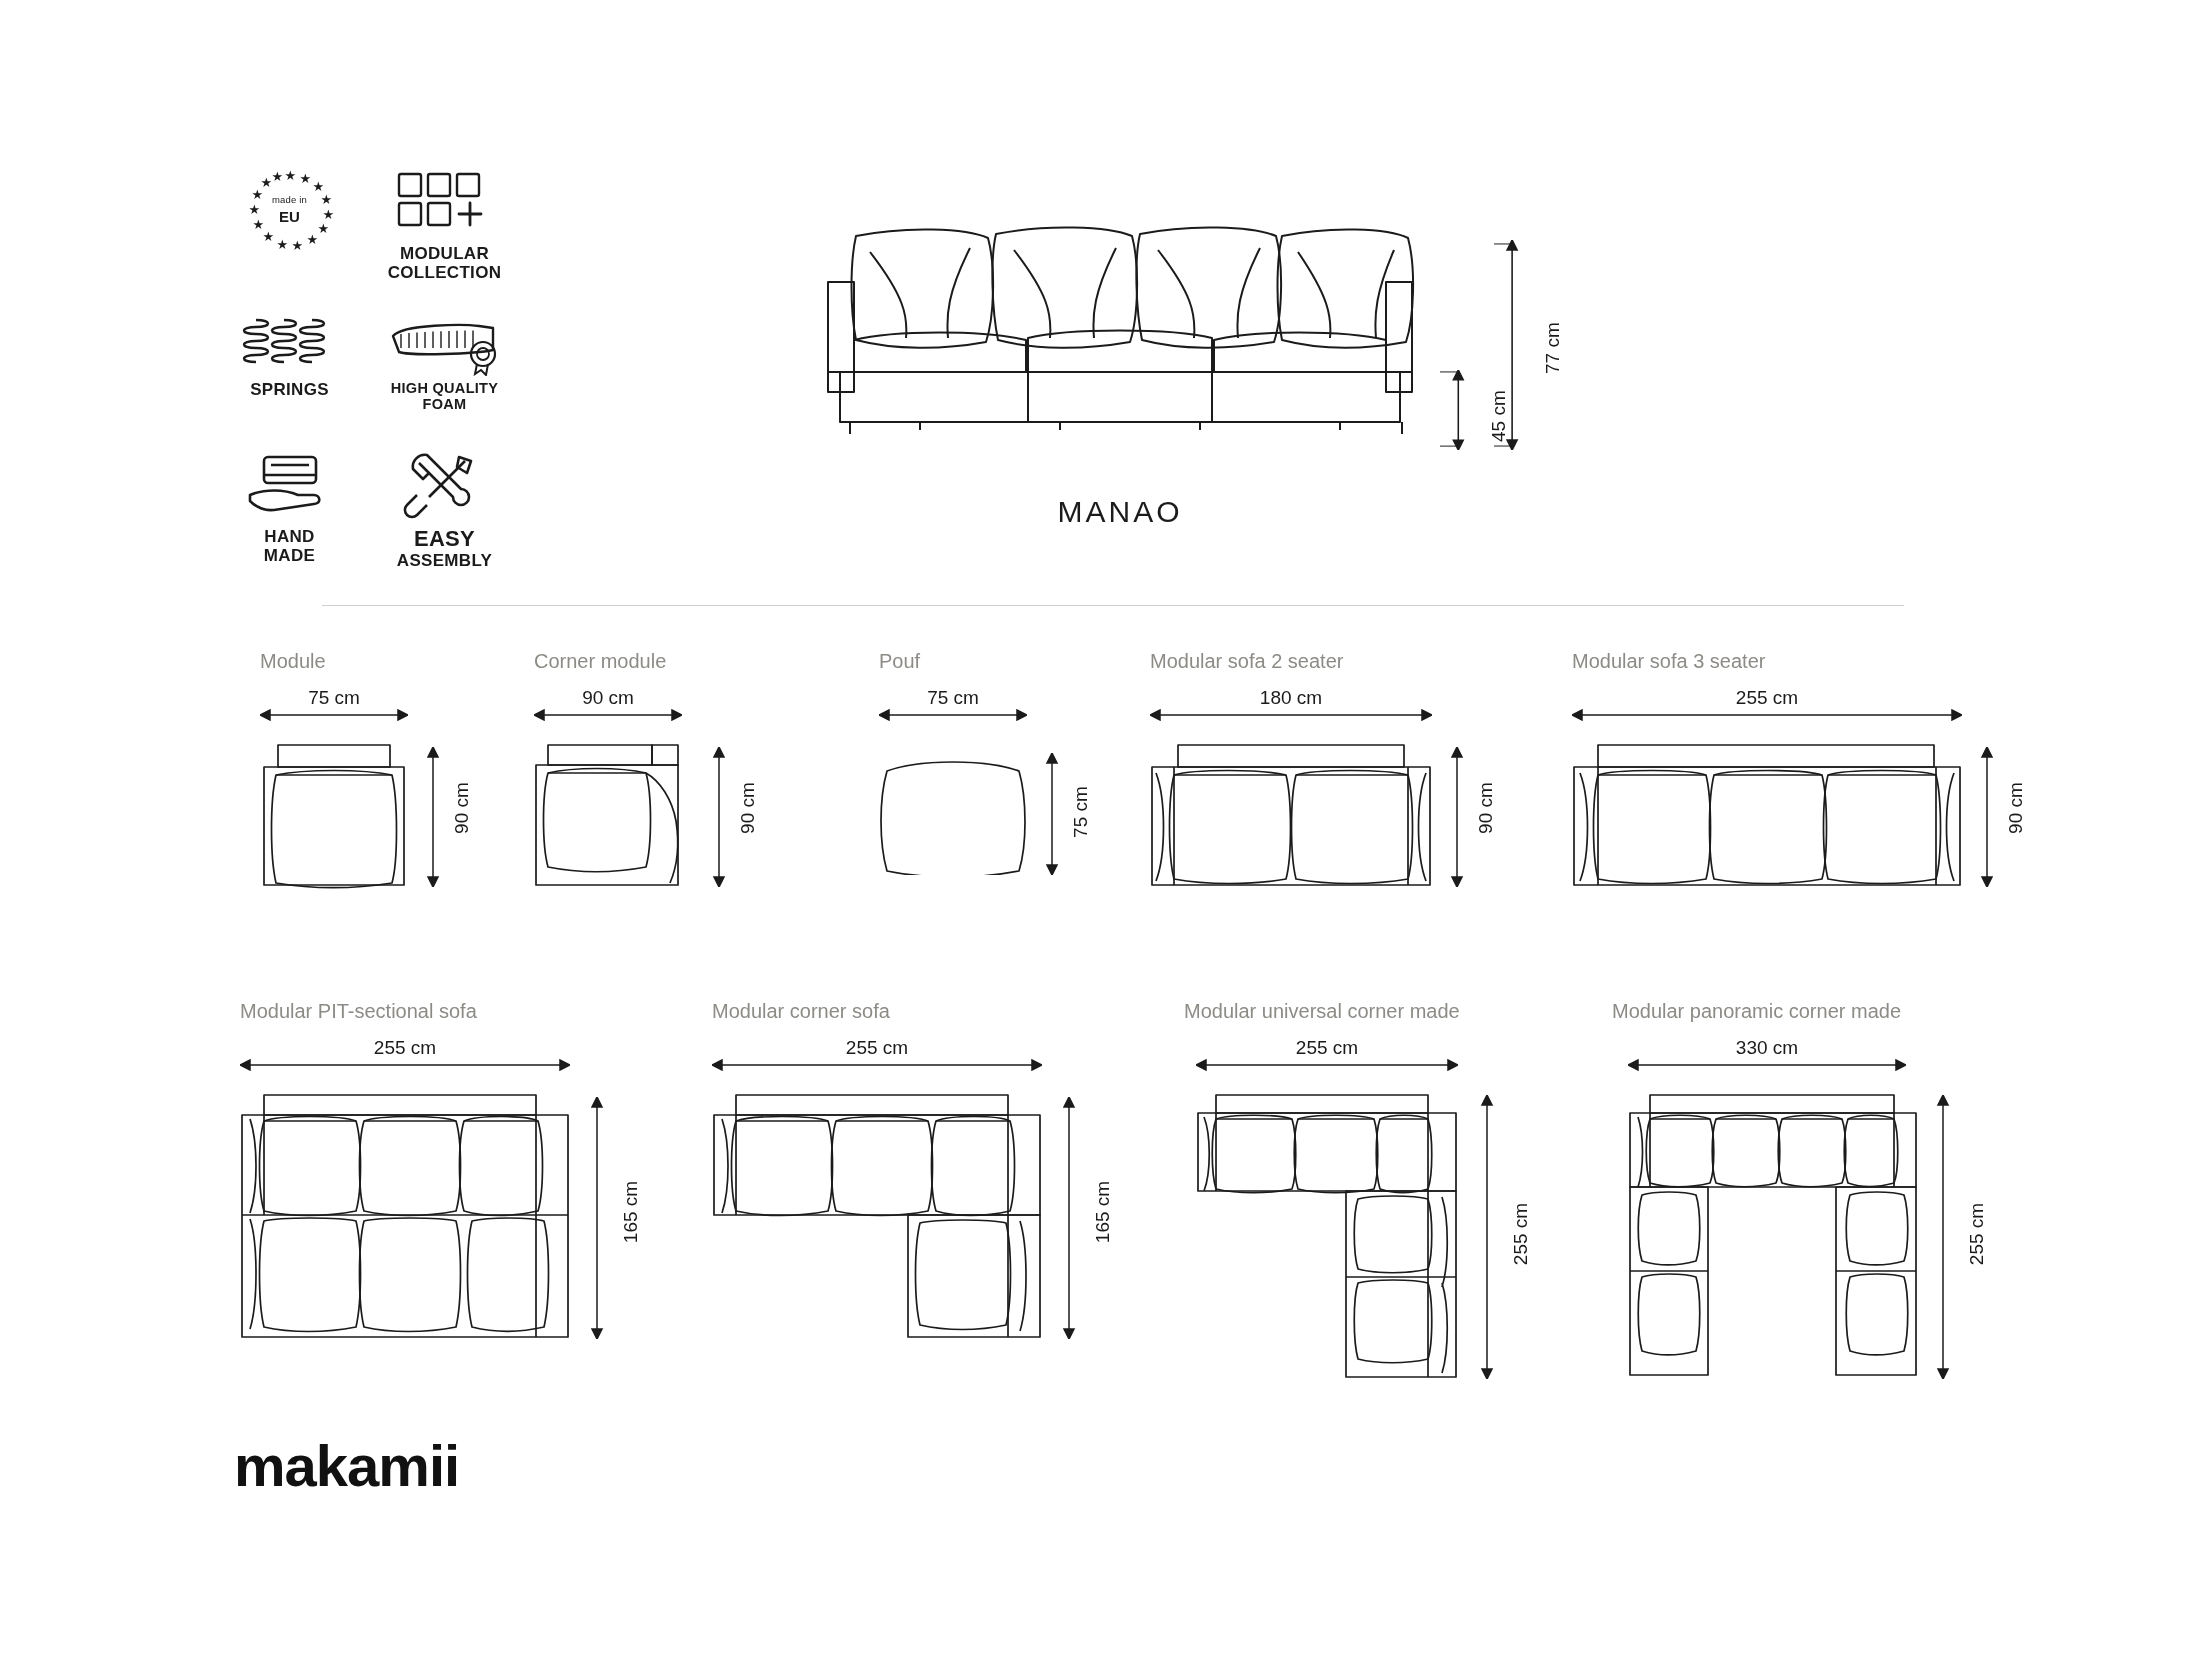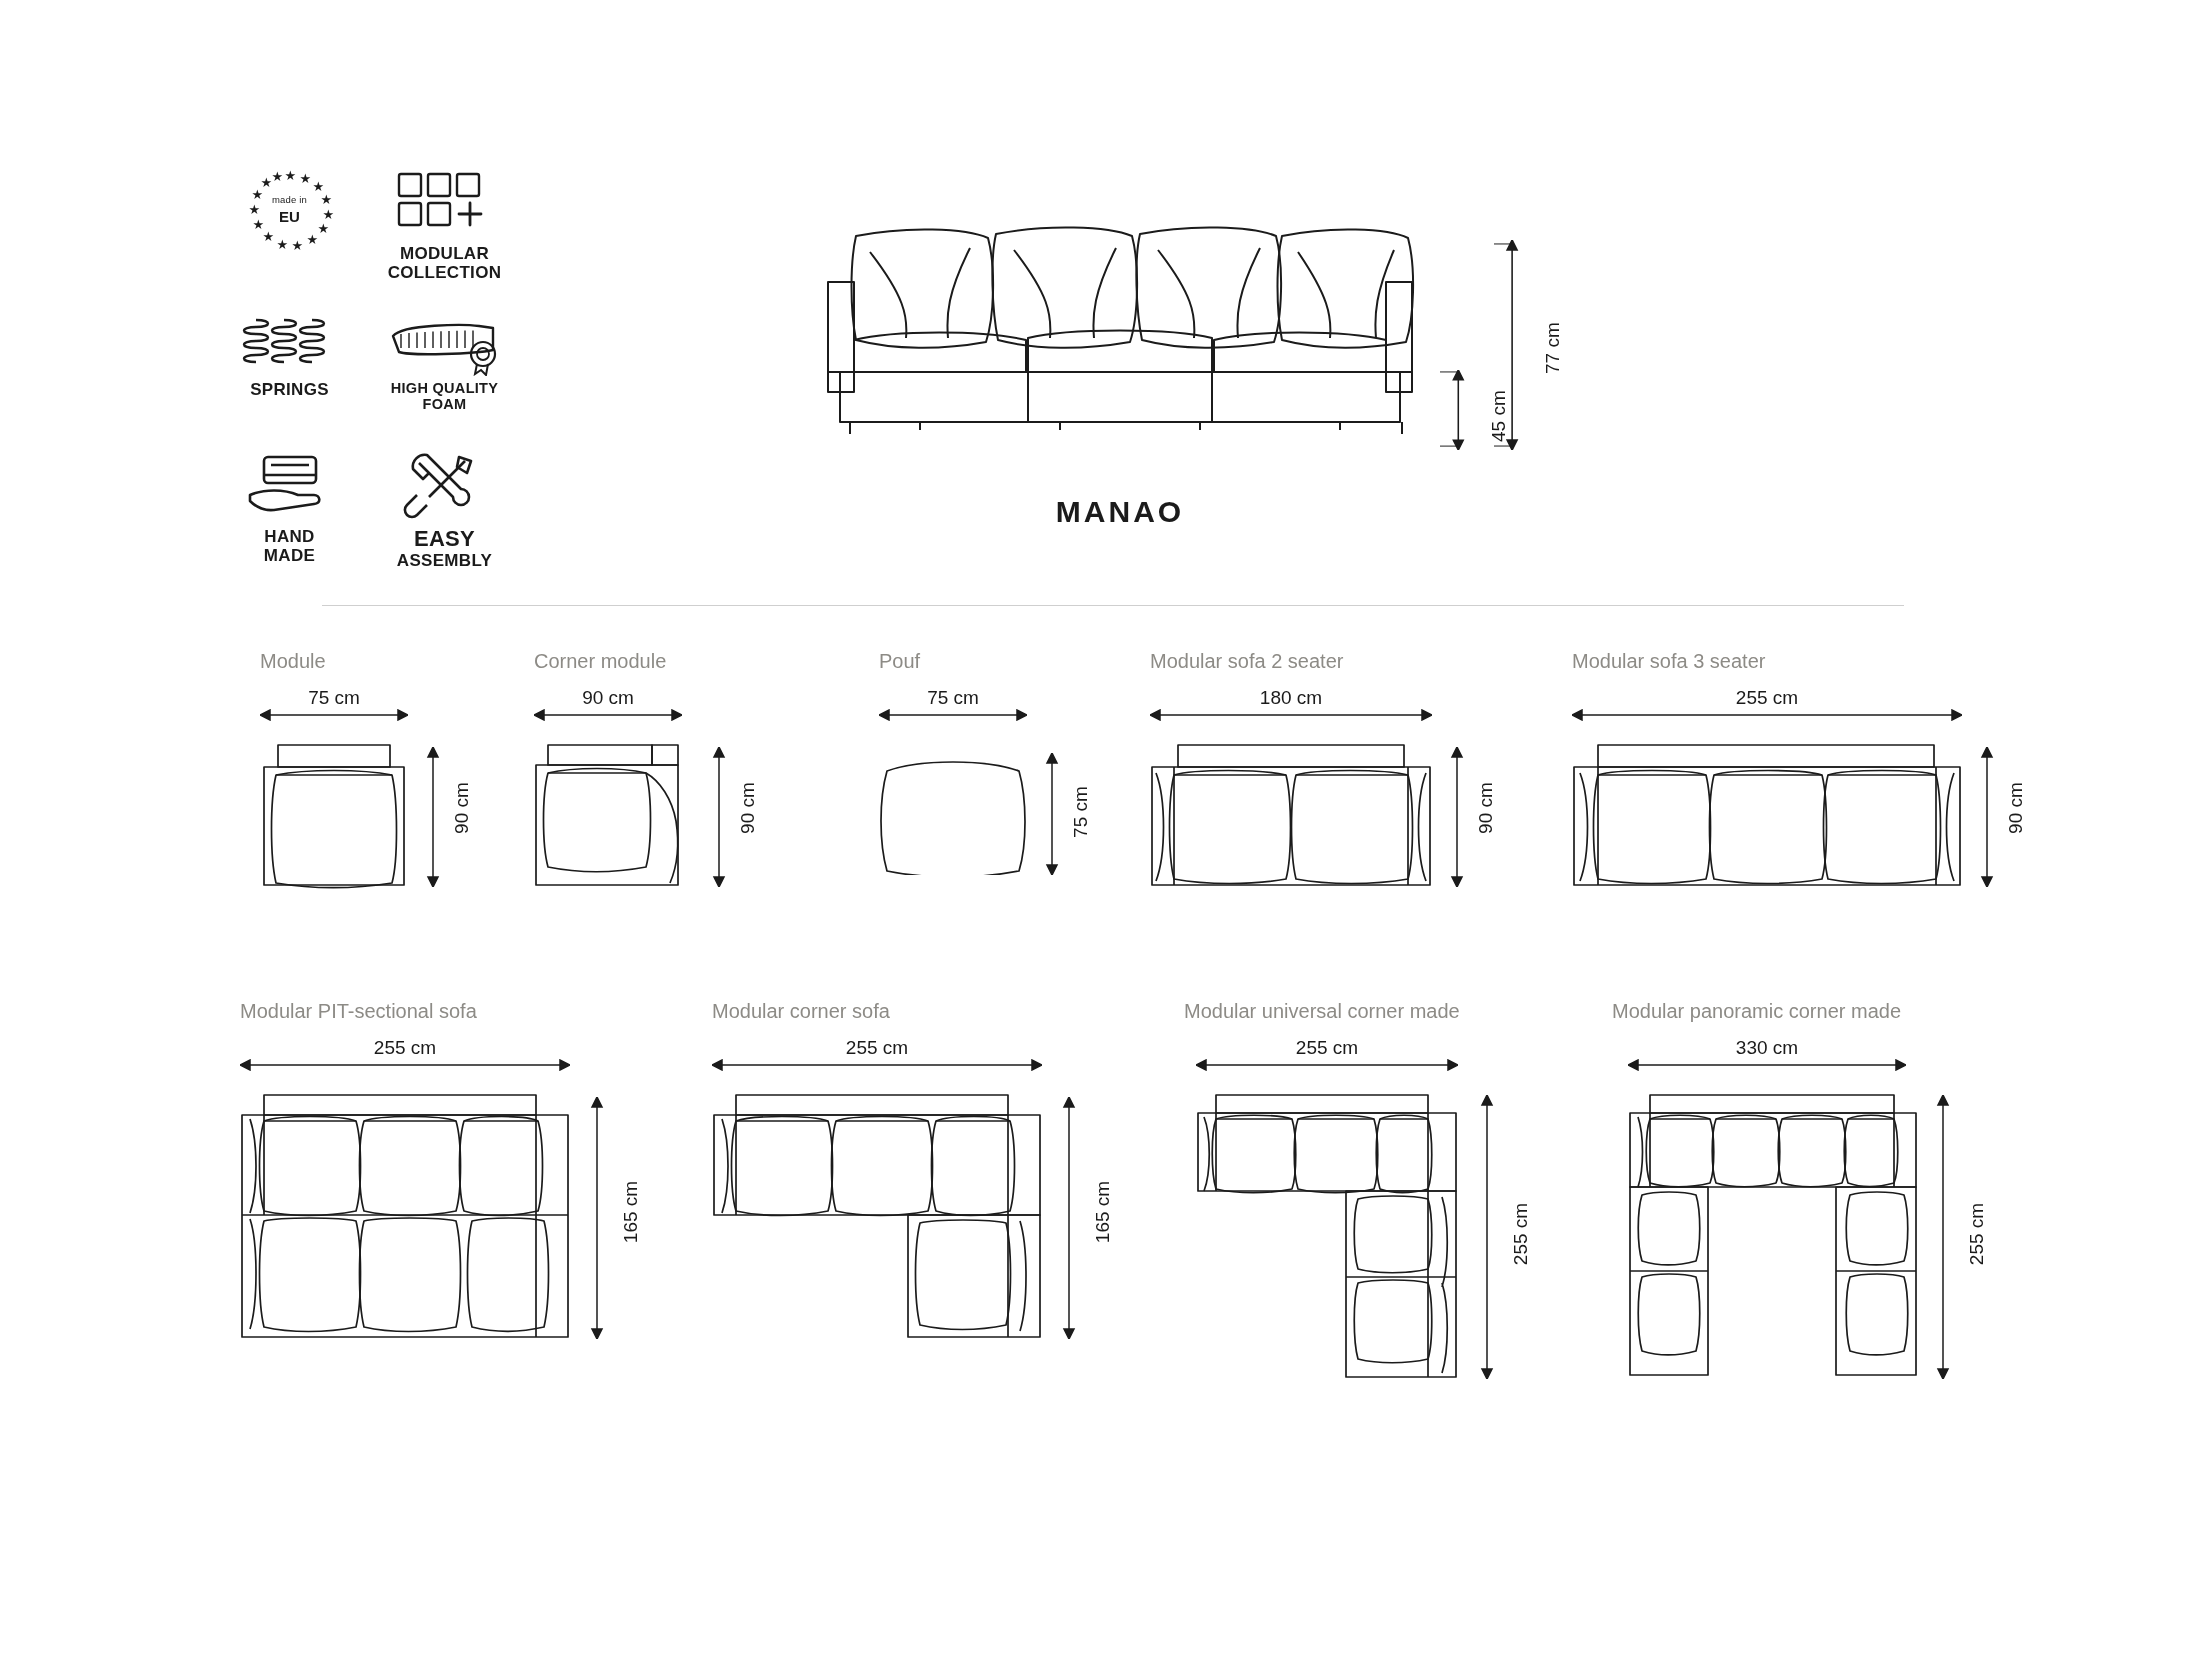--- a/index.html
+++ b/index.html
@@ -107,21 +107,21 @@
     width: 620px;
     height: 240px;
   }
   .hero-title {
     position: absolute;
     left: 810px;
     top: 495px;
     width: 620px;
     text-align: center;
     font-size: 30px;
-    font-weight: bold;
+    font-weight: normal;
     letter-spacing: 3px;
   }
   .hero-dim-77 {
     position: absolute;
     left: 1494px;
     top: 240px;
     height: 210px;
   }
   .hero-dim-45 {
     position: absolute;
@@ -708,14 +708,15 @@
               <path d="M13 284 l-5 -10 h10 z"></path>
           </g>
         </svg>
         <div class="vdim" style="left:318px; top:132px;">
           <div class="vlabel">255 cm</div>
         </div>
       </div>
     </div>
   </div>
 
+  <div class="logo">makamii</div>
 
 </div>
 
 </body></html>

